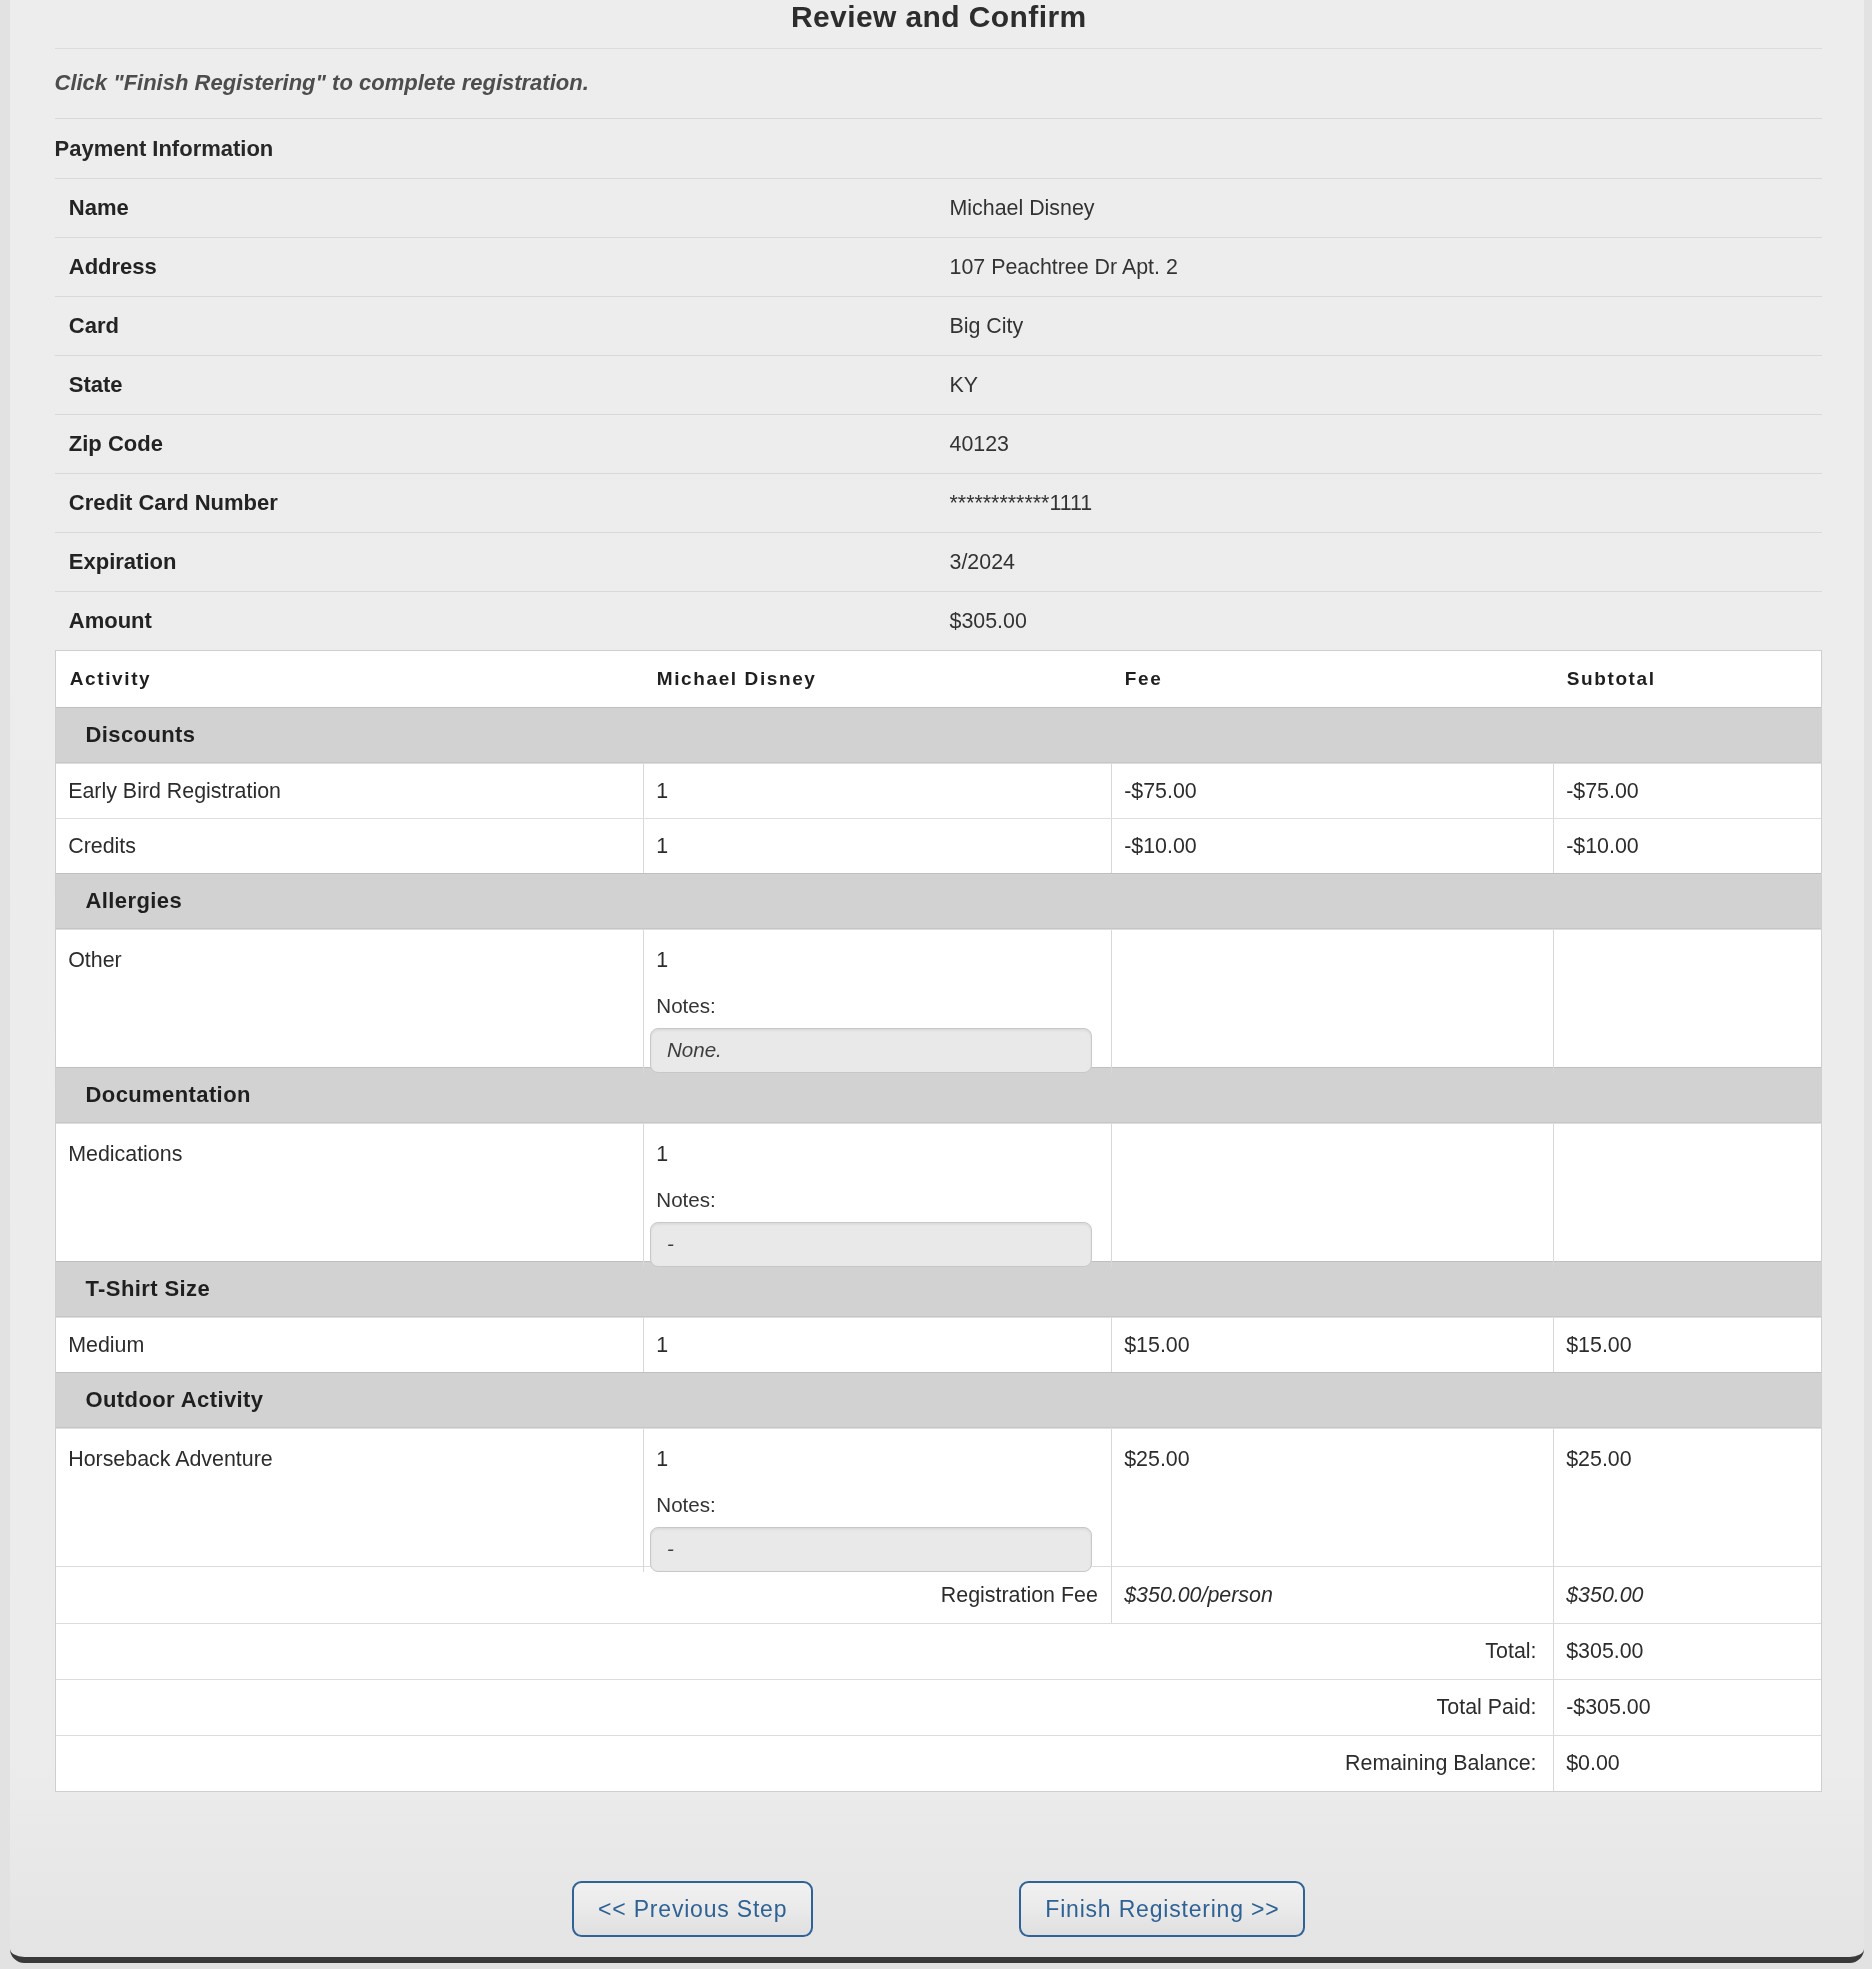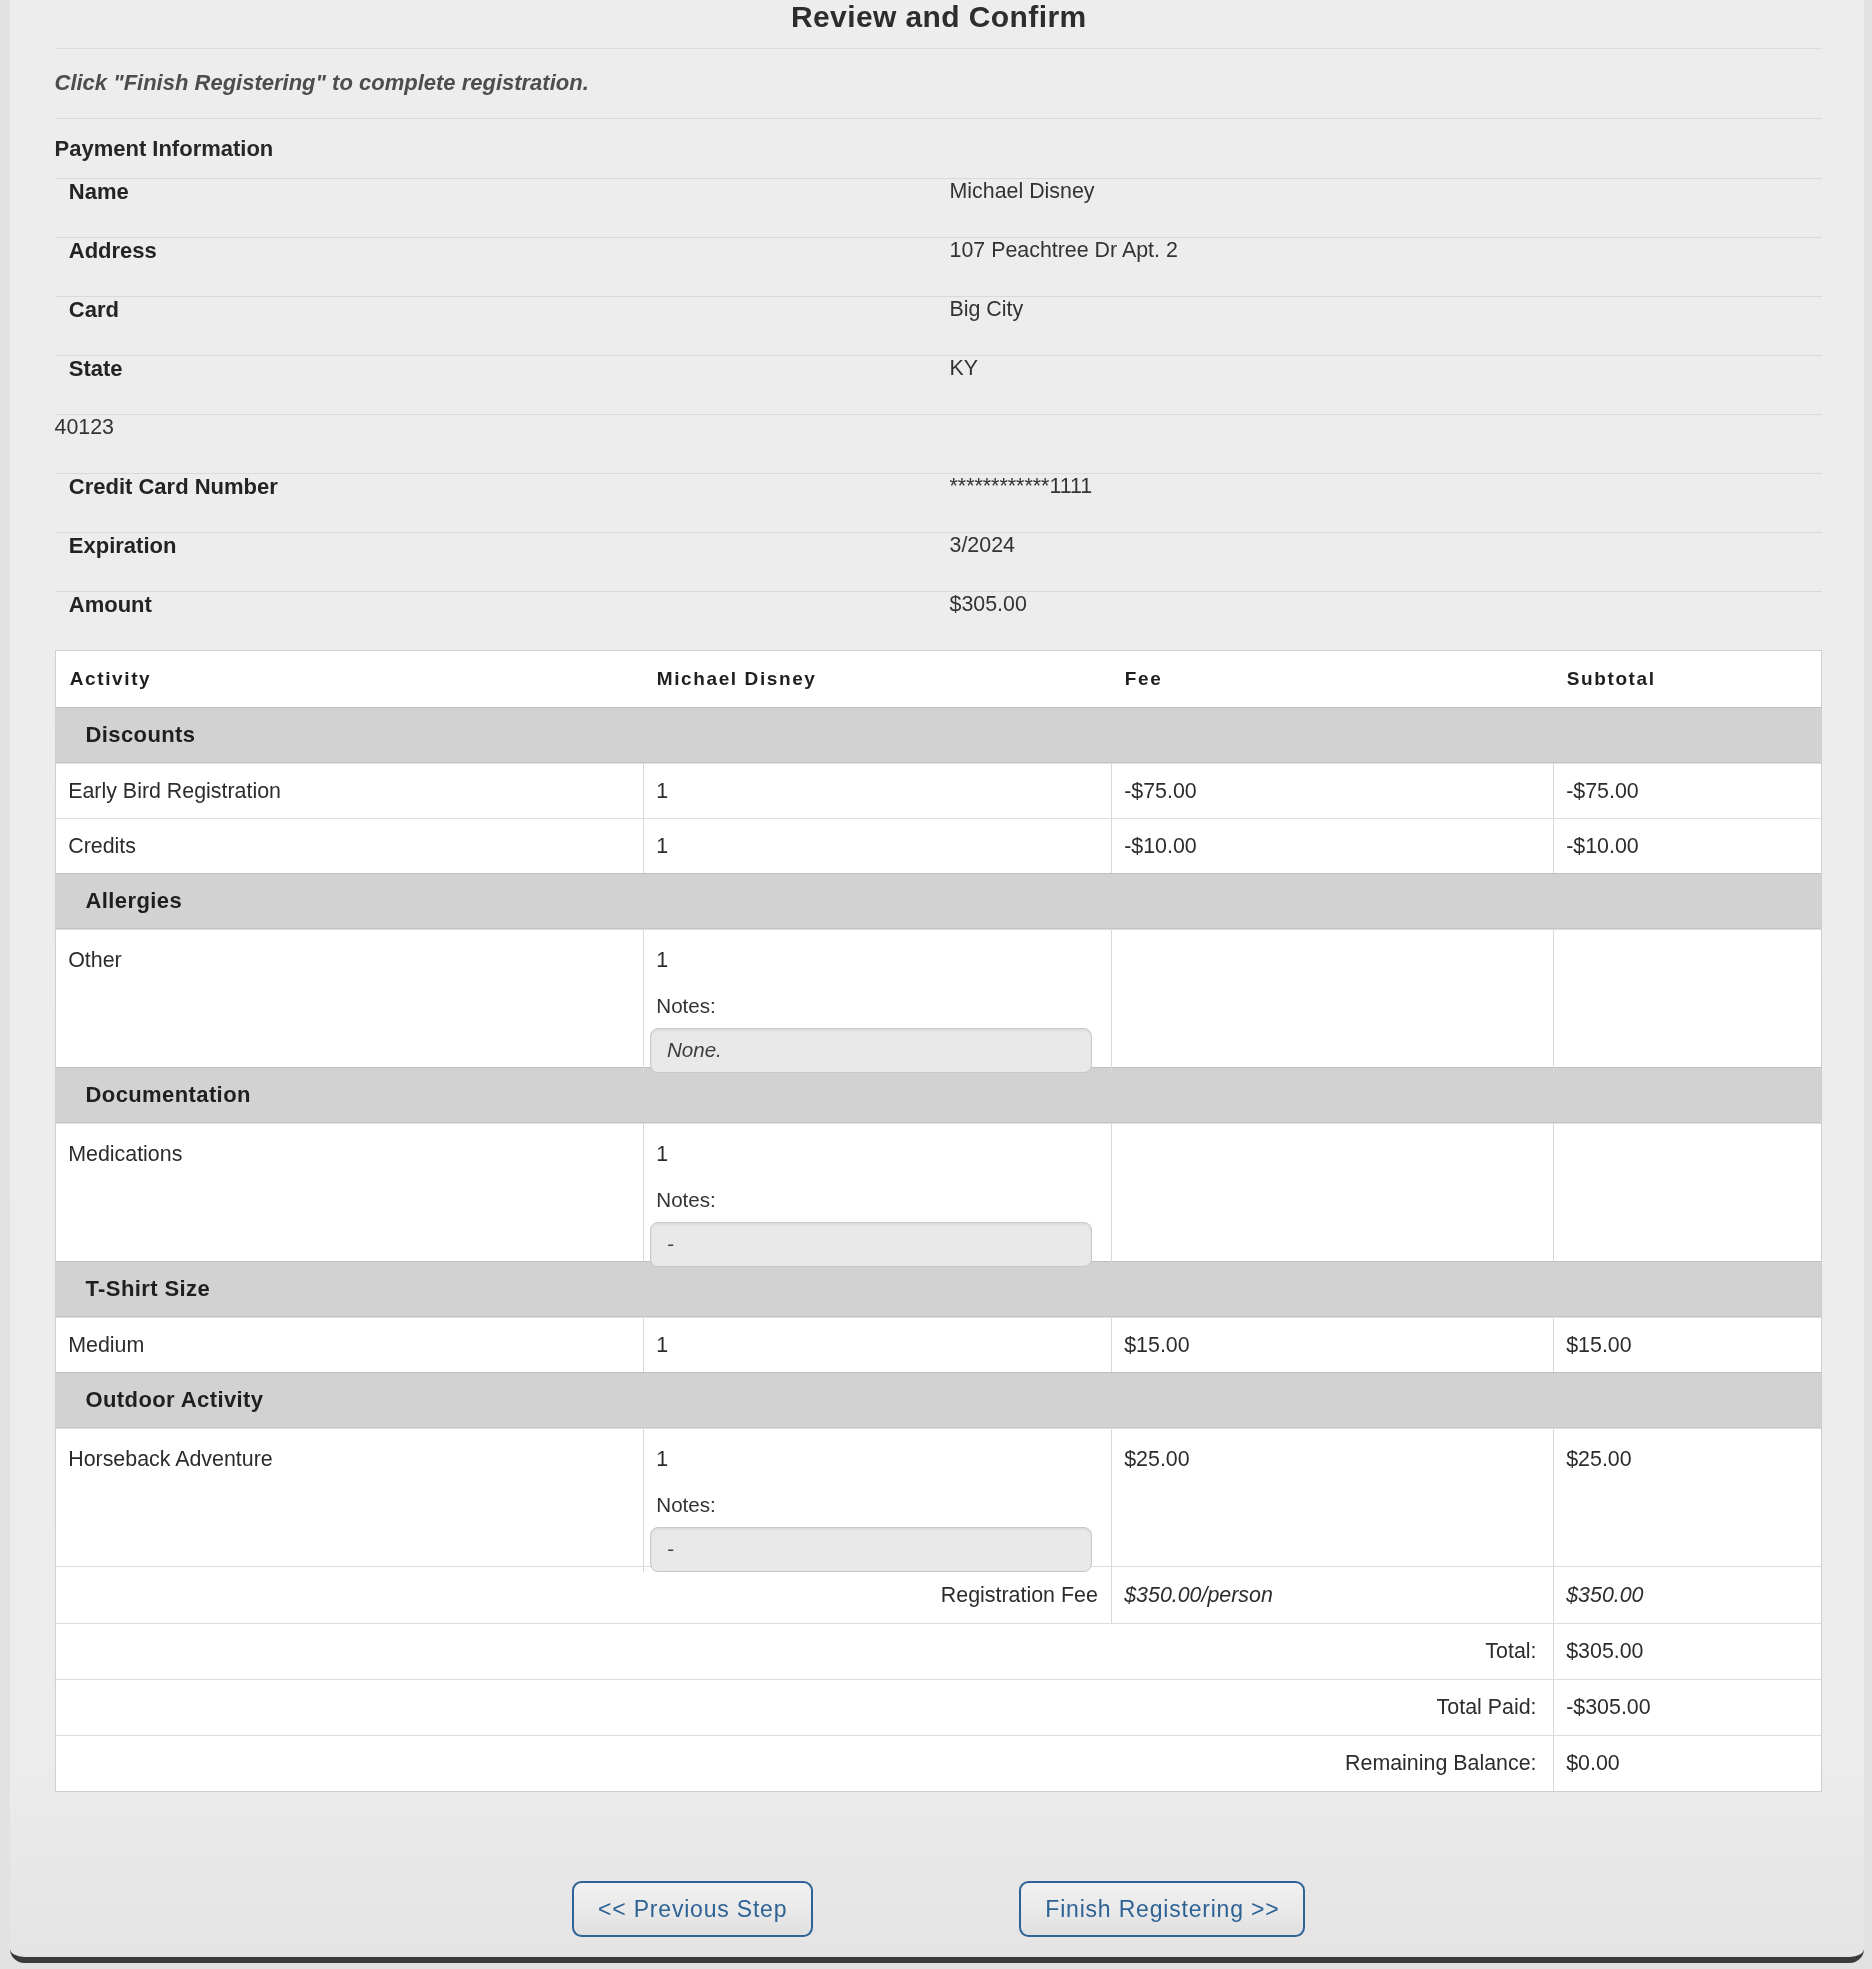--- a/index.html
+++ b/index.html
@@ -40,21 +40,21 @@
   .payment-heading {
     margin: 12.7px 0 12px 0;
     text-align: left;
     font-size: 22px; font-weight: bold; color: #272727;
     line-height: 35px;
   }
 
   
   .pay-table { width: 1767px; }
   .pay-row {
-    display: flex; align-items: flex-start;
+    display: flex; align-items: center;
     height: 59px;
     border-top: 0.8px solid #d9d9d9;
   }
   .pay-label {
     width: 895px; padding-left: 14.3px;
     font-size: 22px; font-weight: bold; color: #232323;
   }
   .pay-value { flex: 1; font-size: 21.4px; color: #333; }
 
   
@@ -179,20 +179,21 @@
       </div>
       <div class="pay-row">
         <div class="pay-label">Card</div>
         <div class="pay-value">Big City</div>
       </div>
       <div class="pay-row">
         <div class="pay-label">State</div>
         <div class="pay-value">KY</div>
       </div>
       <div class="pay-row">
+        <div class="pay-label">Zip Code</div>
         <div class="pay-value">40123</div>
       </div>
       <div class="pay-row">
         <div class="pay-label">Credit Card Number</div>
         <div class="pay-value">************1111</div>
       </div>
       <div class="pay-row">
         <div class="pay-label">Expiration</div>
         <div class="pay-value">3/2024</div>
       </div>

